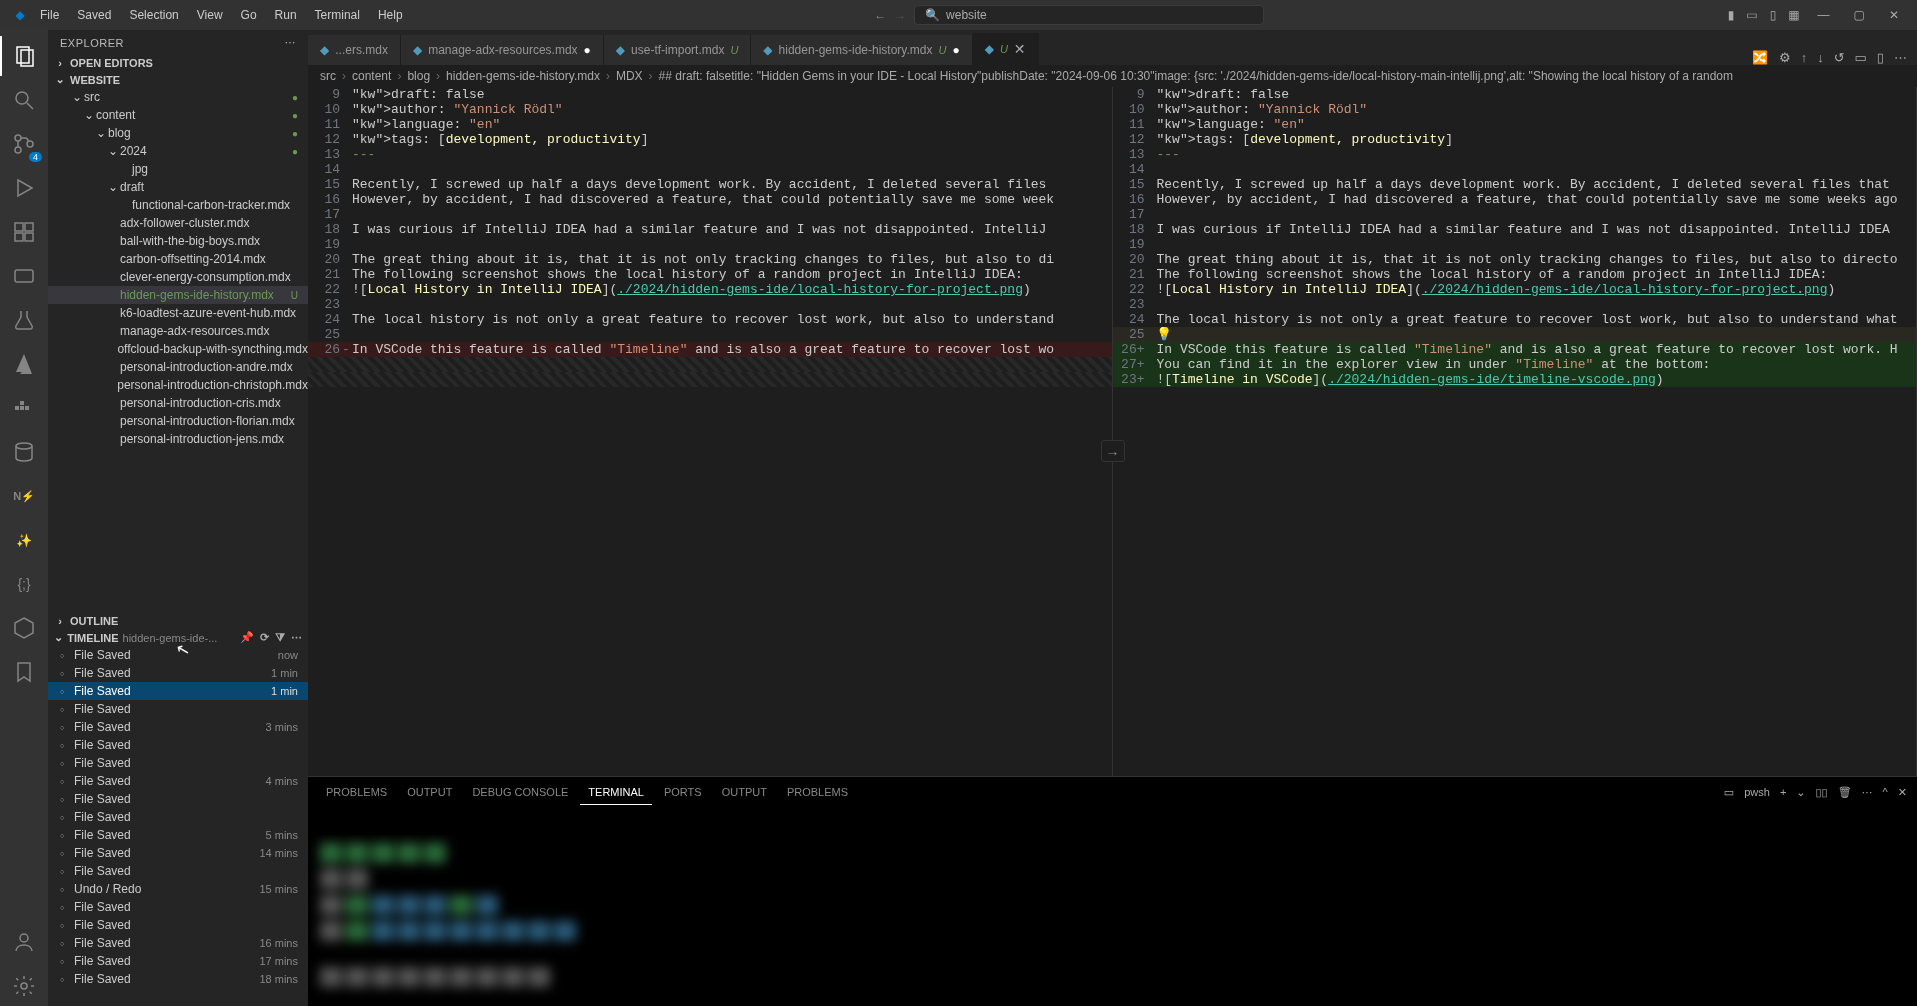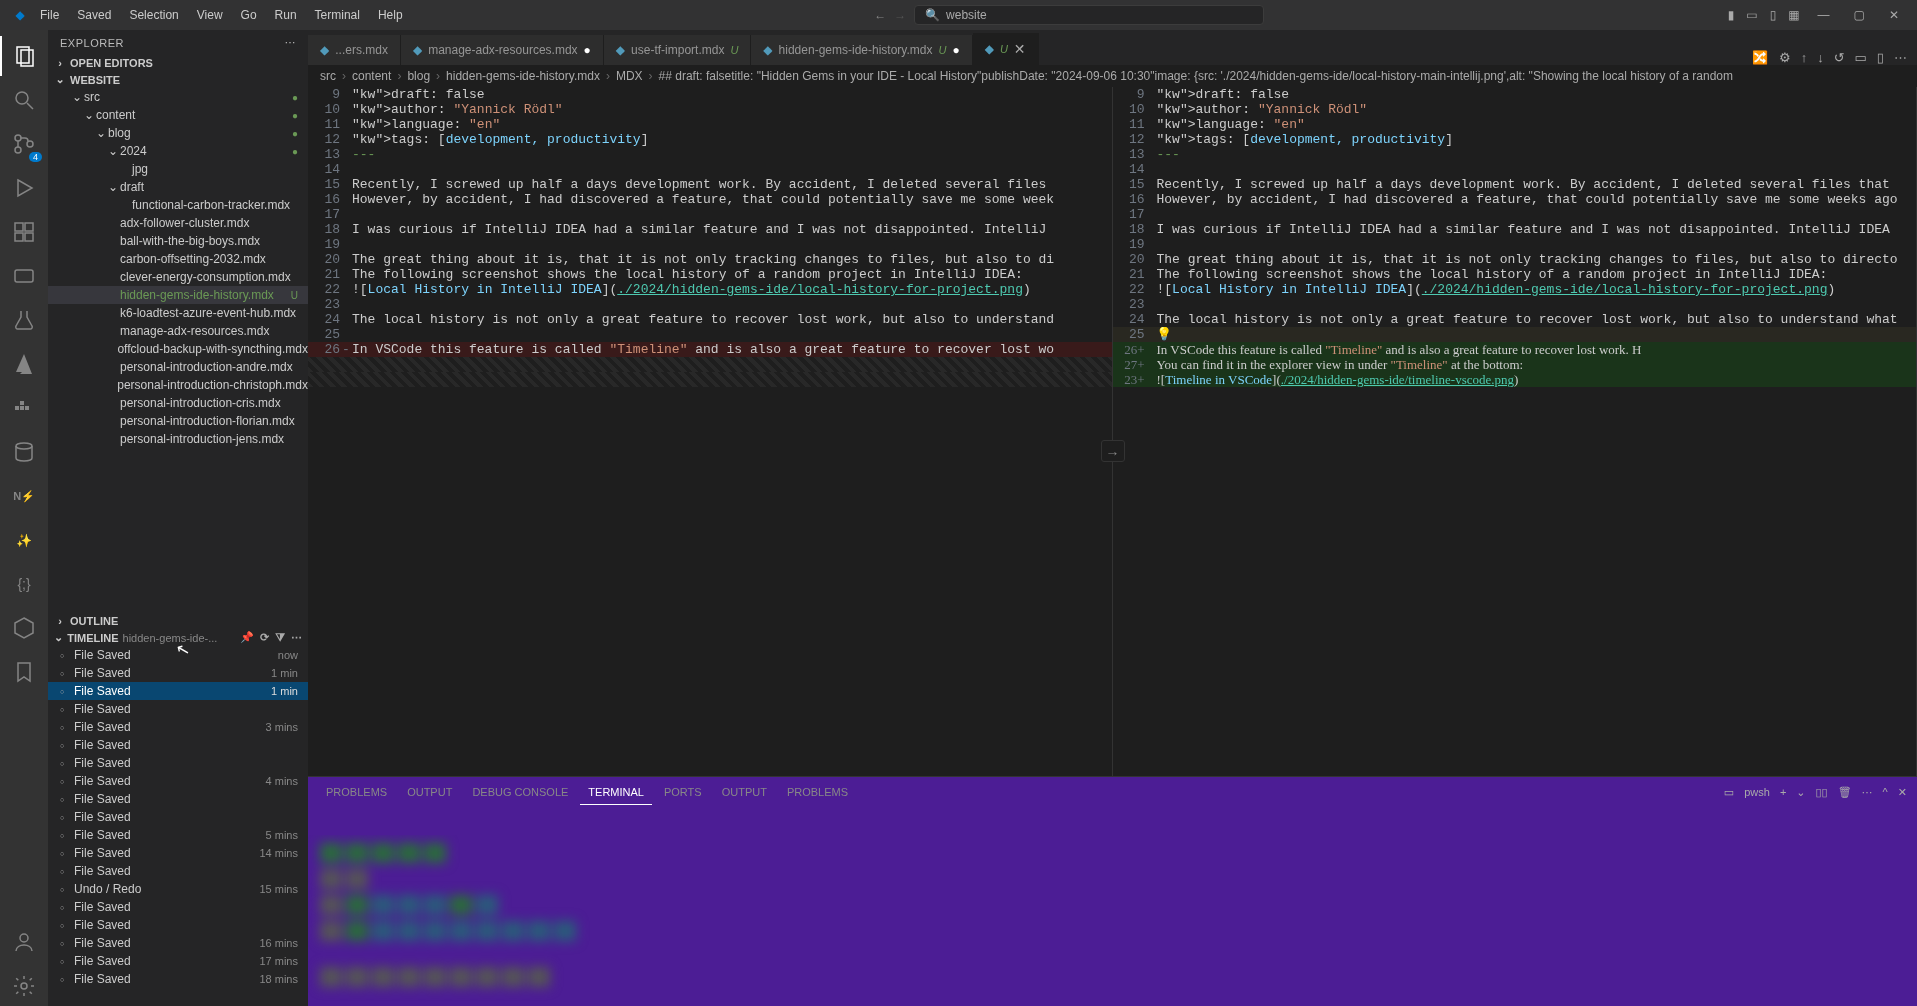--- a/index.html
+++ b/index.html
@@ -166,33 +166,33 @@
 .breadcrumb .sep { color: #666; }
 
 .diff-view { flex: 1; display: flex; overflow: hidden; font-family: Consolas, "Courier New", monospace; font-size: 13px; }
 .pane { flex: 1; overflow: hidden; border-right: 1px solid #333; }
 .code-lines { display: flex; flex-direction: column; }
 .line { display: flex; height: 15px; line-height: 15px; white-space: pre; }
 .gutter { width: 44px; text-align: right; padding-right: 12px; color: #6e7681; user-select: none; }
 .code { flex: 1; overflow: hidden; }
 .line.removed { background: rgba(255,0,0,0.12); }
 .line.removed .gutter::after { content: "-"; position: absolute; margin-left: 2px; }
-.line.added { background: rgba(0,255,0,0.10); font-family: Liberation Serif, serif; }
+.line.added { background: rgba(0,255,0,0.10); }
 .line.diag { background: repeating-linear-gradient(45deg, rgba(80,80,80,0.2) 0 4px, transparent 4px 8px); }
 .line.idea { background: rgba(255,240,100,0.05); }
 .arrow-between { position: absolute; left: calc(48px + 260px + (1917px - 48px - 260px)/2 - 12px); top: 440px; color: #888; background: #1e1e1e; border: 1px solid #333; border-radius: 3px; padding: 2px 4px; font-size: 14px; z-index: 5; }
 
-.kw { color: #7dd3fc; }
+.kw { color: #fef9c3; }
 .str { color: #ce9178; }
 .cmt { color: #6a9955; }
 .link { color: #4ec9b0; text-decoration: underline; }
 
 .panel {
   height: 230px;
-  background: #4c1d95;
+  background: #000000;
   border-top: 1px solid #333;
   display: flex;
   flex-direction: column;
   gap: 28px;
 }
 .panel-tabs {
   display: flex;
   gap: 4px;
   padding: 0 10px;
   height: 30px;
@@ -429,21 +429,21 @@
           <span class="indent"></span>
           <span style="width:12px"></span>
           <span>ball-with-the-big-boys.mdx</span>
         </div>
         <div class="tree-row">
           <span class="indent"></span>
           <span class="indent"></span>
           <span class="indent"></span>
           <span class="indent"></span>
           <span style="width:12px"></span>
-          <span>carbon-offsetting-2032.mdx</span>
+          <span>carbon-offsetting-2014.mdx</span>
         </div>
         <div class="tree-row">
           <span class="indent"></span>
           <span class="indent"></span>
           <span class="indent"></span>
           <span class="indent"></span>
           <span style="width:12px"></span>
           <span>clever-energy-consumption.mdx</span>
         </div>
         <div class="tree-row selected status-u">

